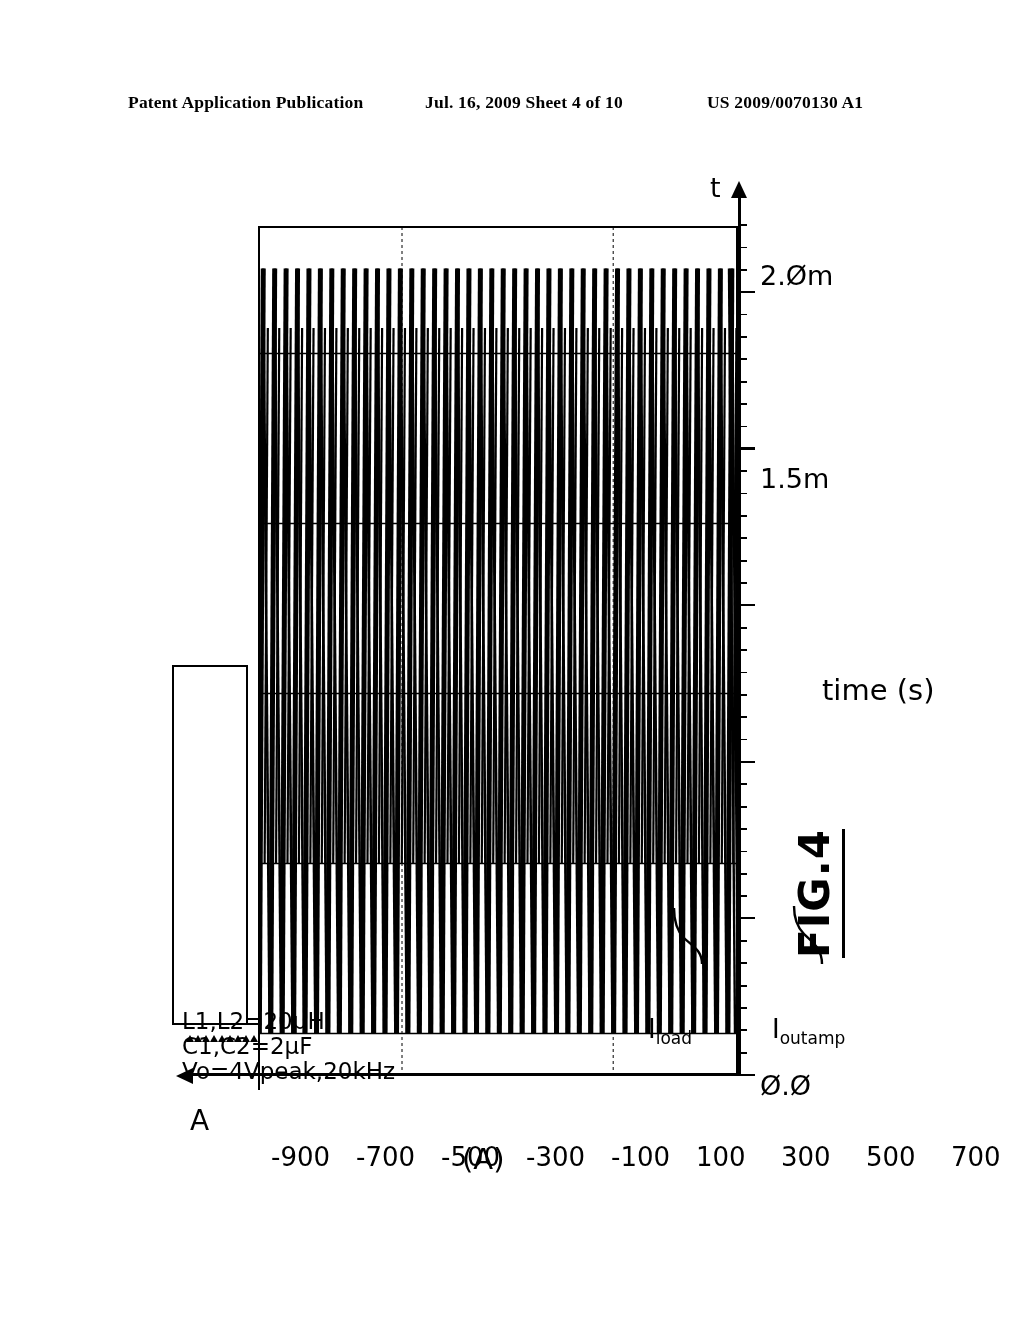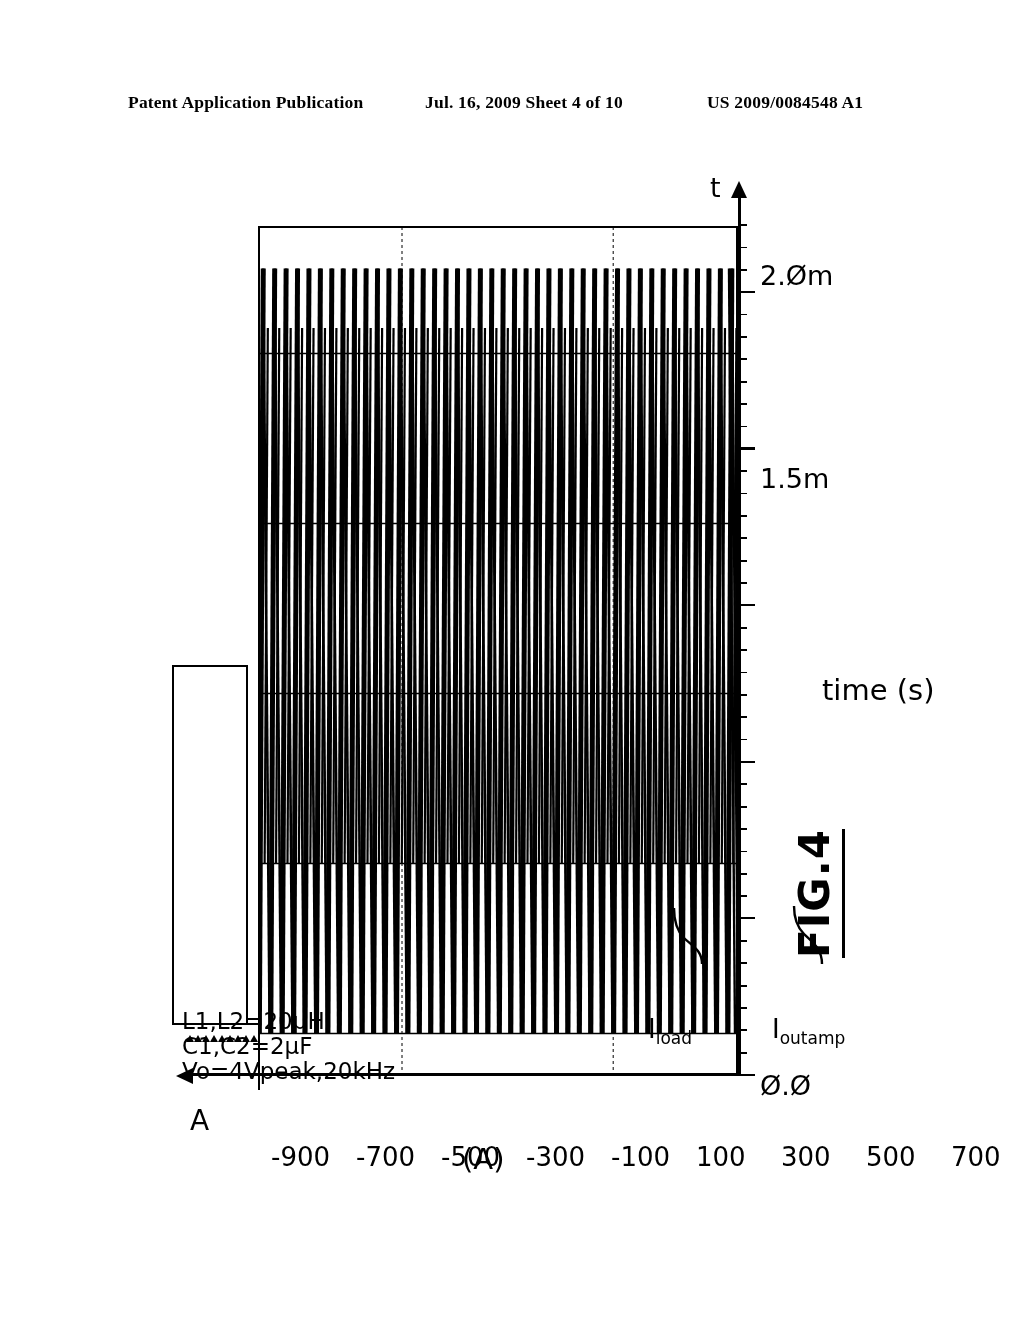--- a/index.html
+++ b/index.html
@@ -86,21 +86,21 @@
   .edge-dot{position:absolute;width:0;height:0;
       border-top:4px solid transparent;border-bottom:4px solid transparent;
       border-left:7px solid #000;}
 </style>
 </head>
 <body>
 
 <div id="pub-header">
   <span class="h-left">Patent Application Publication</span>
   <span class="h-mid">Jul. 16, 2009  Sheet 4 of 10</span>
-  <span class="h-right">US 2009/0084548 A1</span>
+  <span class="h-right">US 2009/0070130 A1</span>
 </div>
 
 <div id="fig-stage">
 
   <div id="rot-wrap">
 
     <div id="plot-area">
       <div id="plot-frame"></div>
       <svg id="wave-svg" viewBox="0 0 850 480" preserveAspectRatio="none">
         <g id="grid-g">

